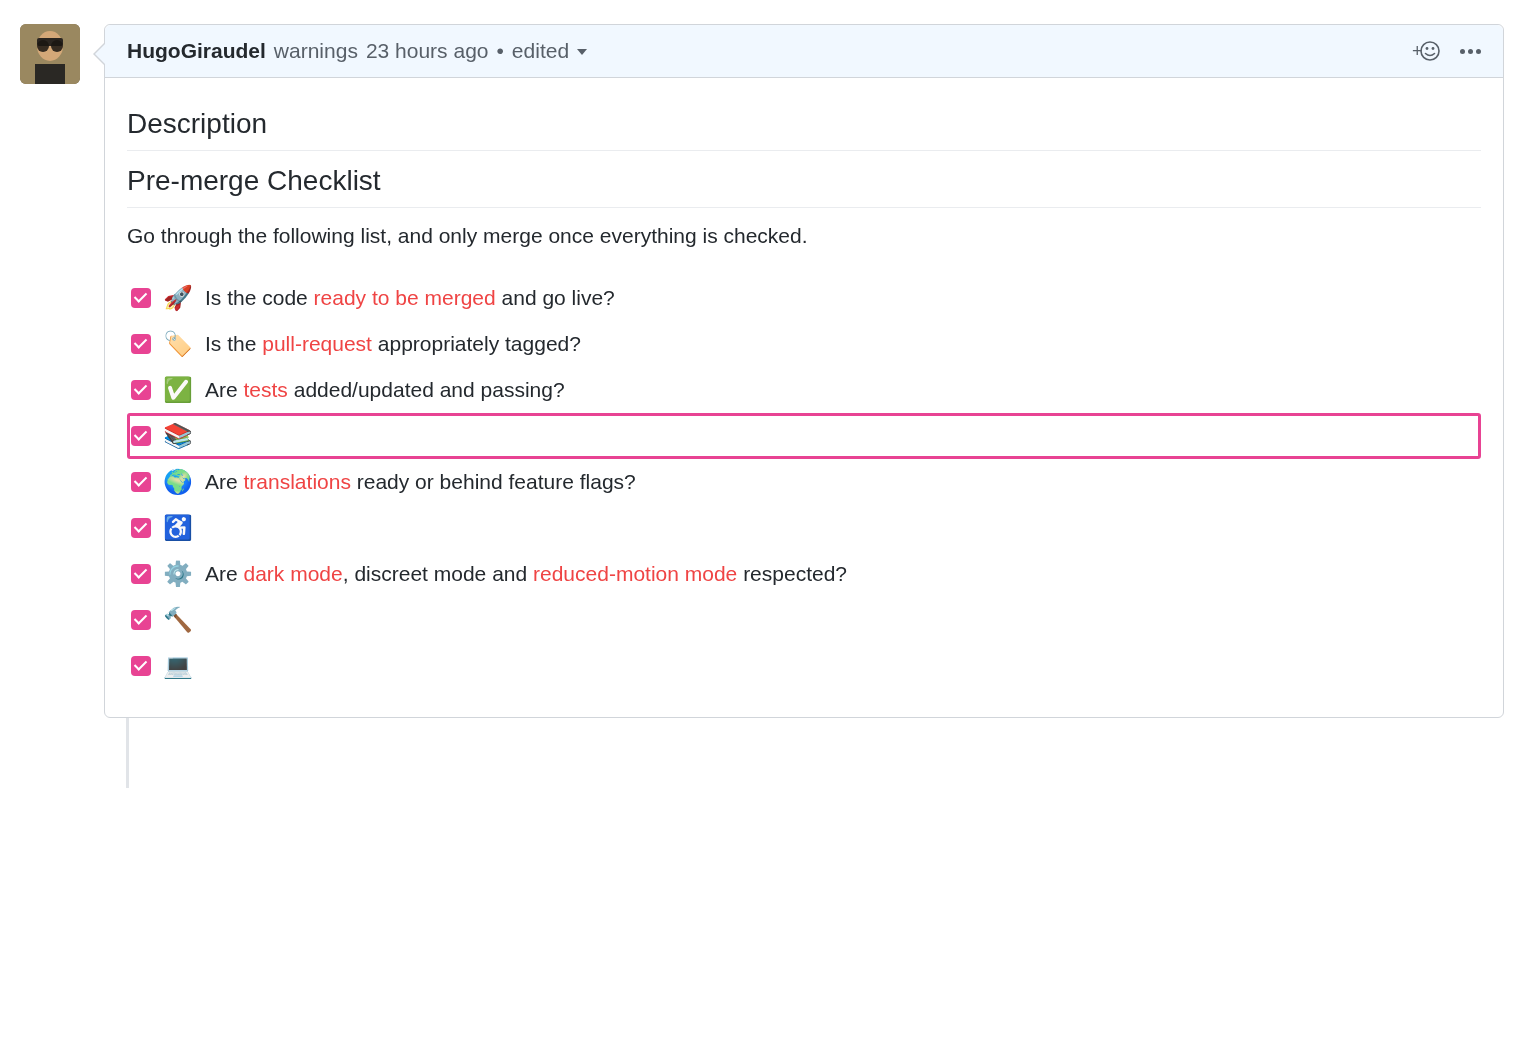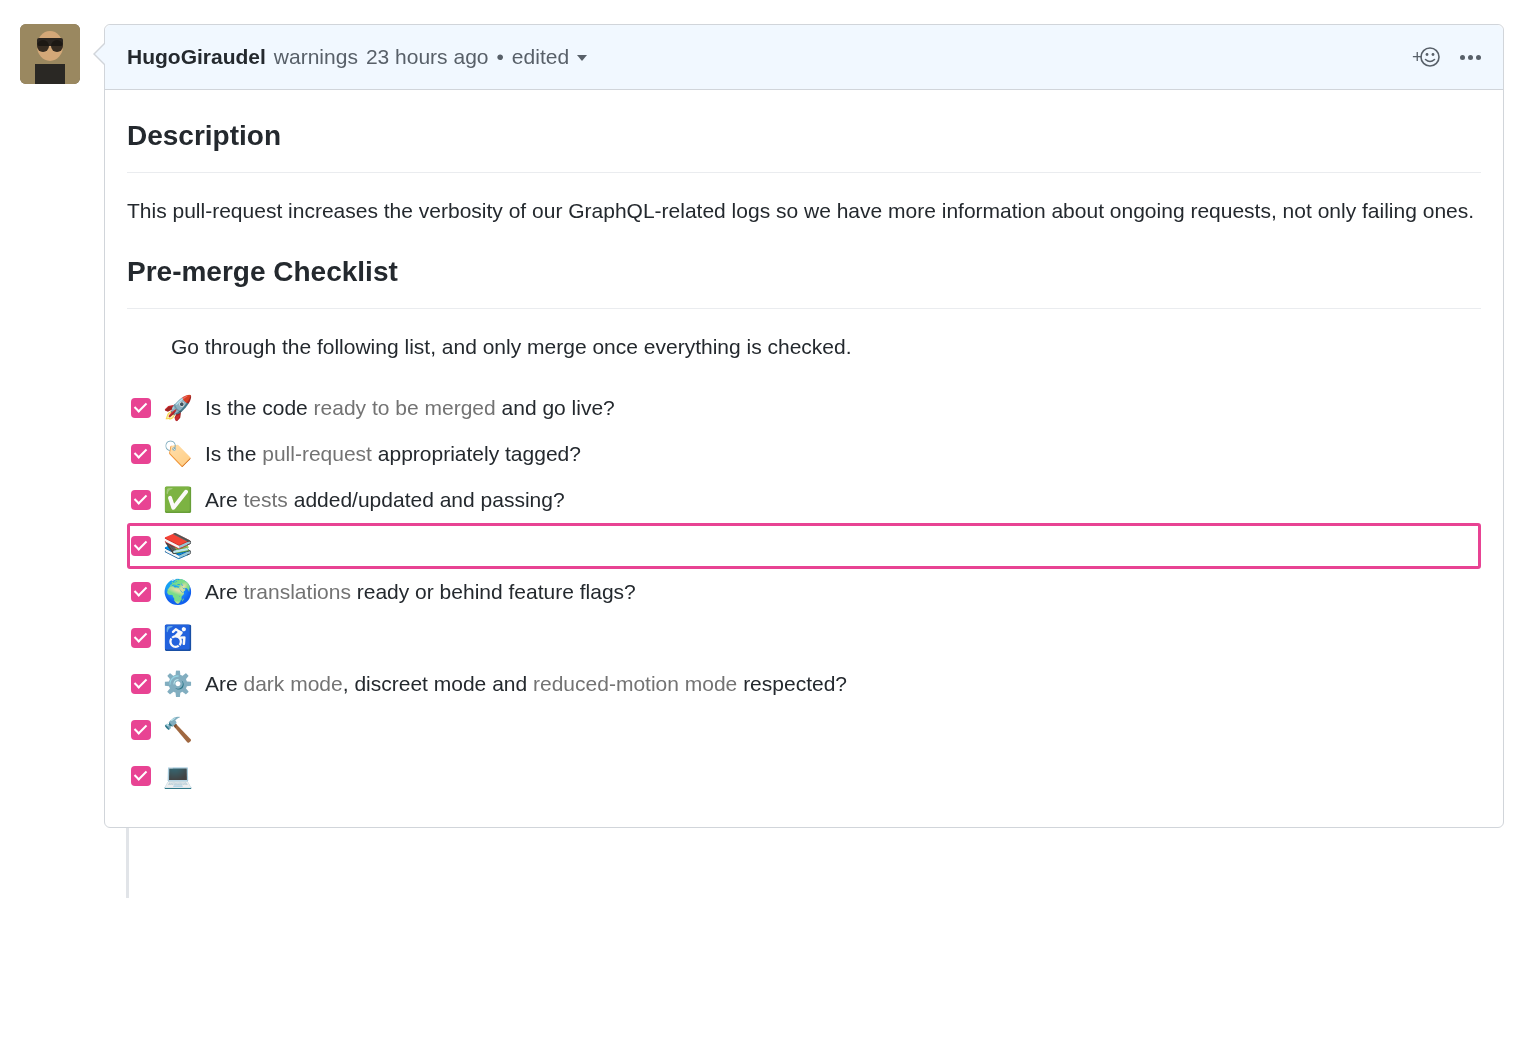--- a/index.html
+++ b/index.html
@@ -48,21 +48,21 @@
   left: -10px;
   width: 0; height: 0;
   border-top: 10px solid transparent;
   border-bottom: 10px solid transparent;
   border-right: 10px solid #f1f8ff;
 }
 .comment-header {
   background: #f1f8ff;
   border-bottom: 1px solid #d1d5da;
   border-radius: 6px 6px 0 0;
-  padding: 20px 22px;
+  padding: 14px 22px;
   display: flex;
   align-items: center;
   justify-content: space-between;
   color: #586069;
 }
 .comment-header-left { display: flex; align-items: center; gap: 8px; flex-wrap: wrap; }
 .author { font-weight: 600; color: #24292e; }
 .dropdown-caret {
   display: inline-block;
   width: 0; height: 0;
@@ -72,28 +72,28 @@
   margin-left: 2px;
   vertical-align: middle;
 }
 .comment-header-right { display: flex; align-items: center; gap: 20px; }
 .reaction-btn { color: #586069; display: flex; align-items: center; cursor: pointer; }
 .kebab { color: #586069; display: flex; gap: 3px; cursor: pointer; }
 .kebab span { width: 5px; height: 5px; background: #586069; border-radius: 50%; }
 .comment-body { padding: 16px 22px 28px; }
 h2 {
   font-size: 28px;
-  font-weight: 700;
-  padding-bottom: 20px;
+  font-weight: 400;
+  padding-bottom: 10px;
   border-bottom: 1px solid #eaecef;
   margin-top: 14px;
-  margin-bottom: 22px;
+  margin-bottom: 12px;
 }
 .desc-text { line-height: 1.55; margin-bottom: 28px; }
-.intro-text { margin-bottom: 22px; line-height: 1.55; margin-left: 44px; }
+.intro-text { margin-bottom: 22px; line-height: 1.55; }
 .checklist { list-style: none; }
 .checklist li {
   display: flex;
   align-items: center;
   gap: 12px;
   padding: 5px 4px;
   line-height: 1.5;
 }
 .checklist li.highlighted {
   border: 3px solid #e84393;
@@ -112,21 +112,21 @@
   content: "";
   position: absolute;
   left: 6px; top: 2px;
   width: 5px; height: 10px;
   border: solid white;
   border-width: 0 2.5px 2.5px 0;
   transform: rotate(45deg);
 }
 .emoji { font-size: 24px; width: 30px; text-align: center; flex-shrink: 0; }
 .item-text { }
-.link { color: #737373; cursor: pointer; margin-top: 24px; }
+.link { color: #ef4444; cursor: pointer; margin-top: 24px; }
 .timeline-stub {
   width: 3px;
   height: 70px;
   background: #e1e4e8;
   margin-left: 106px;
 }
 </style>
 </head>
 <body>
 
@@ -167,21 +167,20 @@
         <span class="kebab">
           <span></span>
             <span></span>
             <span></span>
         </span>
       </div>
     </div>
 
     <div class="comment-body">
       <h2>Description</h2>
-      <p class="desc-text">This pull-request increases the verbosity of our GraphQL-related logs so we have more information about ongoing requests, not only failing ones.</p>
 
       <h2>Pre-merge Checklist</h2>
       <p class="intro-text">Go through the following list, and only merge once everything is checked.</p>
 
       <ul class="checklist" id="checklist">
           <li>
             <span class="chk"></span>
             <span class="emoji">🚀</span>
             <span class="item-text">Is the code <span class="link">ready to be merged</span> and go live?</span>
           </li>

